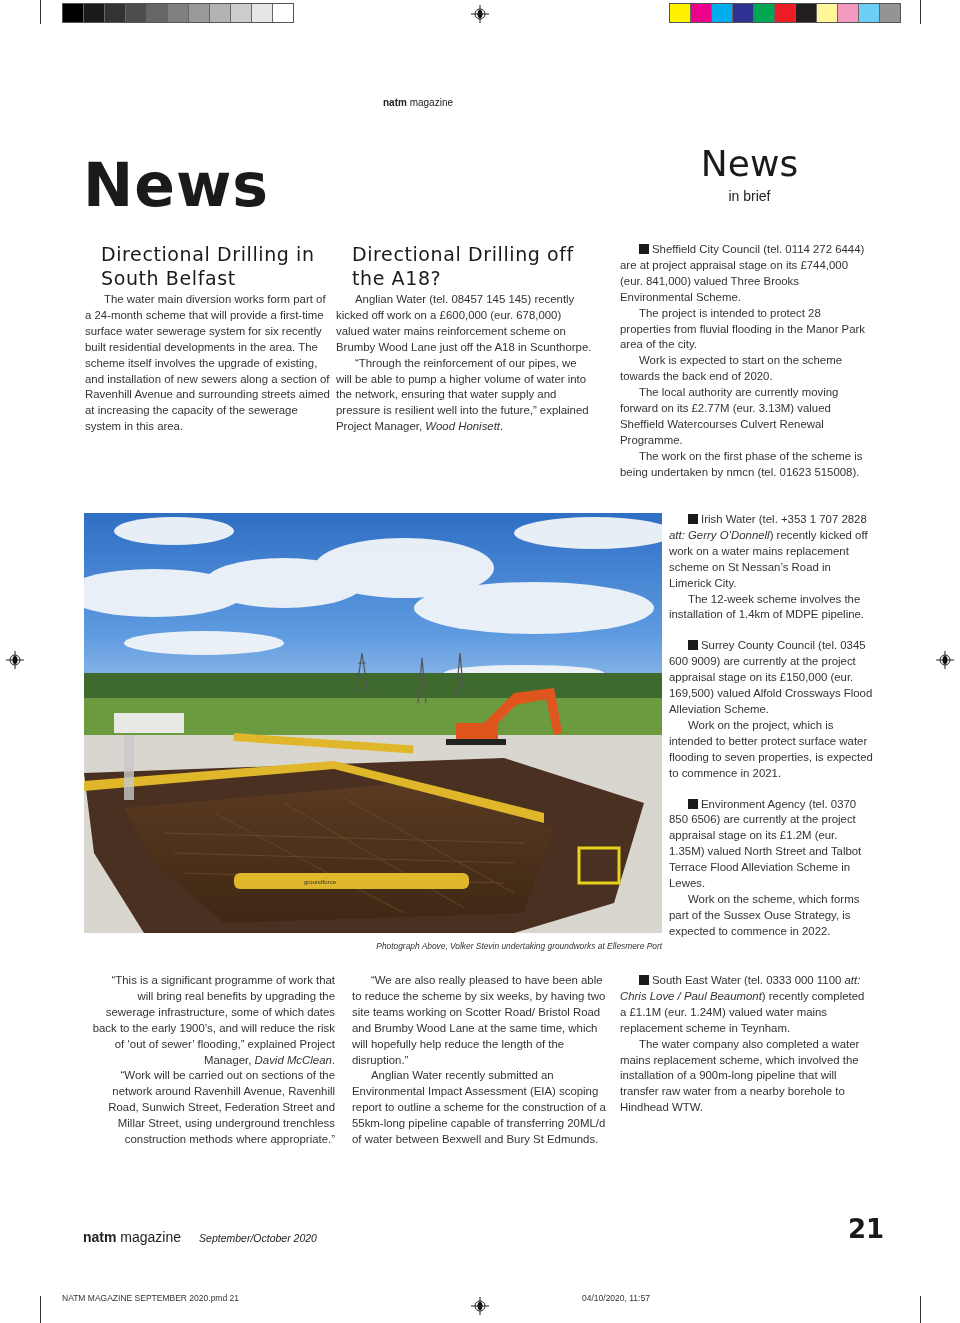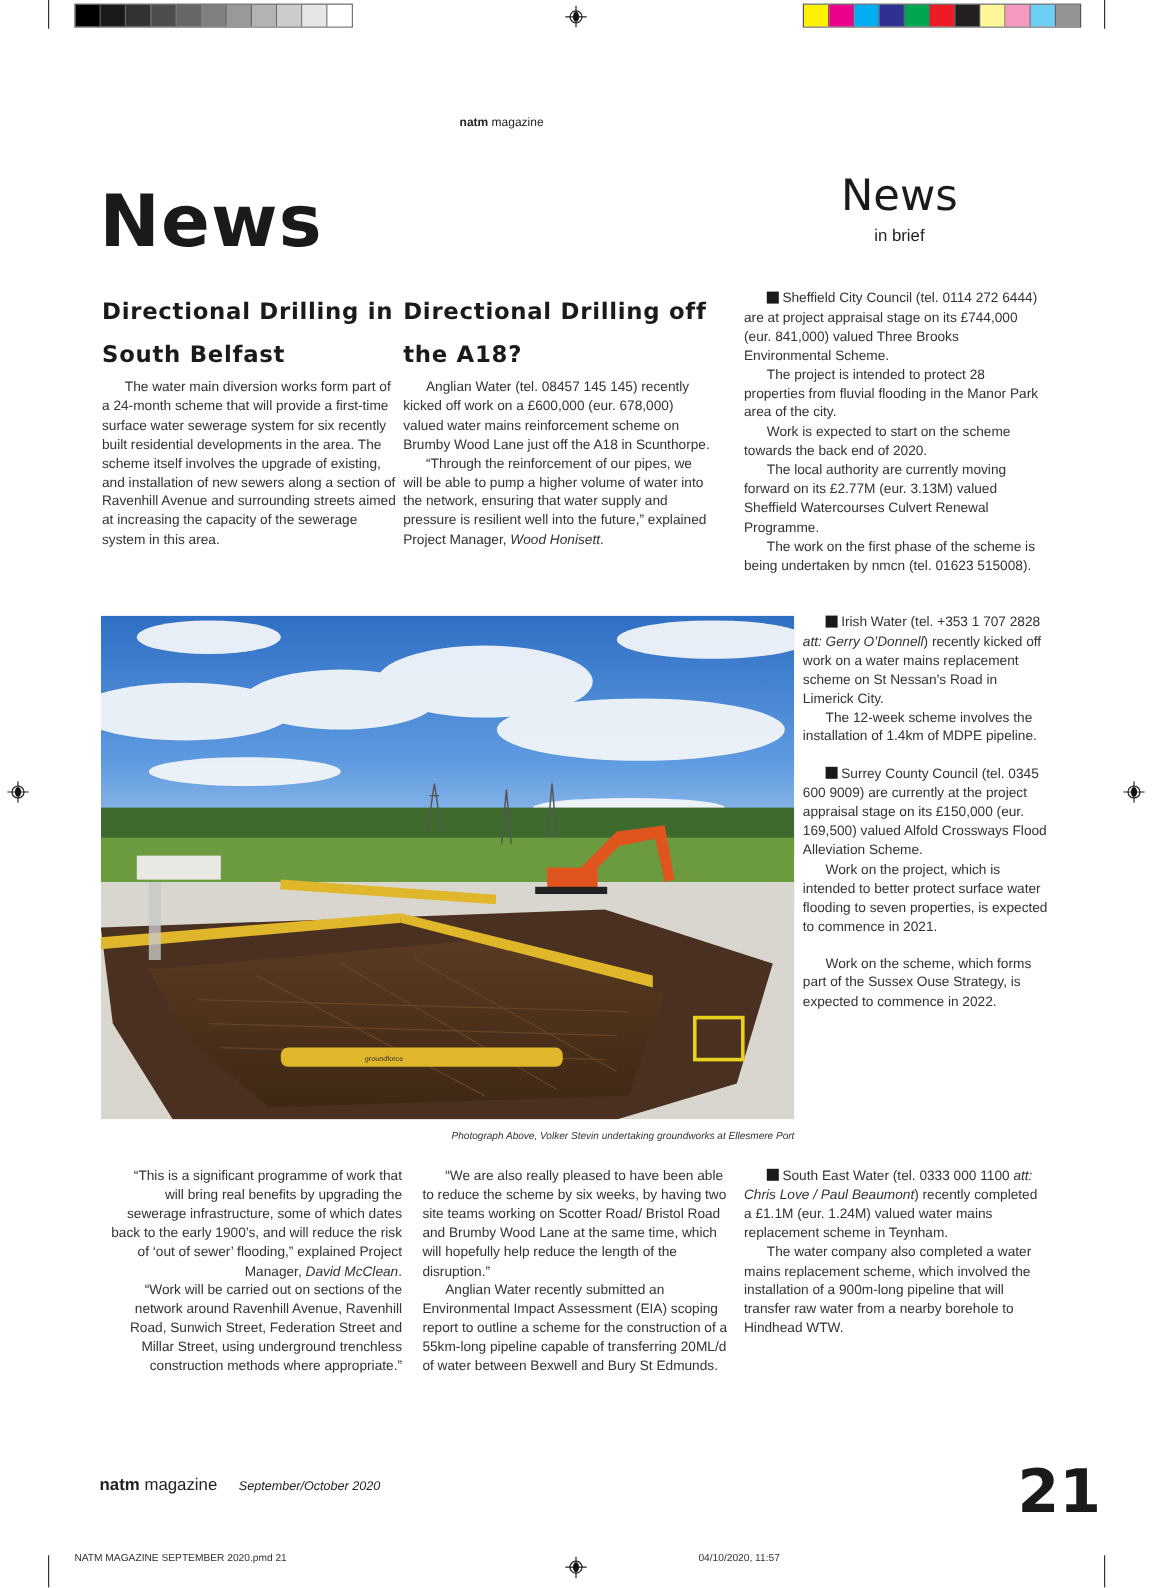--- a/index.html
+++ b/index.html
@@ -15,31 +15,31 @@
   .masthead { position:absolute; top:97px; left:0; width:836px; text-align:center; font-size:10px; color:#222; }
   .masthead b { font-weight:bold; }
 
   .news-big { position:absolute; top:150px; left:83px; font-size:60px; font-weight:bold; letter-spacing:1px; color:#1a1a1a; font-family:"DejaVu Sans", sans-serif; }
   .news-brief { position:absolute; top:143px; left:697px; width:105px; text-align:center; }
   .news-brief .t { font-size:36px; color:#1a1a1a; font-family:"DejaVu Sans", sans-serif; }
   .news-brief .s { font-size:14px; margin-top:4px; color:#222; }
 
   .col { position:absolute; font-size:11.4px; line-height:15.9px; color:#333; }
   .col p { margin:0; text-indent:19px; }
-  .col h2 { margin:0 0 2px 0; font-weight:bold; font-size:19px; line-height:36px; letter-spacing:0.6px; color:#1a1a1a; font-family:"DejaVu Sans", sans-serif; }
+  .col h2 { margin:0 0 2px 16px; font-weight:normal; font-size:19px; line-height:24px; letter-spacing:0.6px; color:#1a1a1a; font-family:"DejaVu Sans", sans-serif; }
   .bullet { display:inline-block; width:10px; height:10px; background:#1a1a1a; margin-right:3px; vertical-align:-1px; }
   .blk { margin-bottom:15px; }
   i { font-style:italic; }
 
   .photo { position:absolute; left:84px; top:513px; width:578px; height:420px; overflow:hidden; }
   .caption { position:absolute; top:941px; left:84px; width:578px; text-align:right; font-size:8.4px; font-style:italic; color:#333; }
 
   .footer-mag { position:absolute; top:1229px; left:83px; font-size:14px; color:#222; }
   .footer-mag .date { font-style:italic; font-size:10.5px; margin-left:18px; }
-  .pagenum { position:absolute; top:1214px; left:848px; font-size:50px; font-weight:bold; color:#1a1a1a; font-family:"DejaVu Sans", sans-serif; }
+  .pagenum { position:absolute; top:1214px; left:848px; font-size:26px; font-weight:bold; color:#1a1a1a; font-family:"DejaVu Sans", sans-serif; }
   .slug { position:absolute; top:1293px; font-size:8.5px; color:#333; }
 </style>
 </head>
 <body>
 
 <div class="bars" style="left:62px;" id="graybar">
     <div class="sw" style="background: rgb(0, 0, 0);"></div>
     <div class="sw" style="background: rgb(26, 26, 26);"></div>
     <div class="sw" style="background: rgb(51, 51, 51);"></div>
     <div class="sw" style="background: rgb(77, 77, 77);"></div>
@@ -126,20 +126,21 @@
 <div class="col" style="left:669px;top:512px;width:206px;">
   <div class="blk">
     <p><span class="bullet"></span><span>Irish Water (tel. +353 1 707 2828 </span><i>att: Gerry O’Donnell</i><span>) recently kicked off work on a water mains replacement scheme on St Nessan’s Road in Limerick City.</span></p>
     <p>The 12-week scheme involves the installation of 1.4km of MDPE pipeline.</p>
   </div>
   <div class="blk">
     <p><span class="bullet"></span><span>Surrey County Council (tel. 0345 600 9009) are currently at the project appraisal stage on its £150,000 (eur. 169,500) valued Alfold Crossways Flood Alleviation Scheme.</span></p>
     <p>Work on the project,  which is intended to better protect surface water flooding to seven properties, is expected to commence in 2021.</p>
   </div>
   <div class="blk">
+    <p><span class="bullet"></span><span>Environment Agency (tel. 0370 850 6506) are currently at the project appraisal stage on its £1.2M (eur. 1.35M) valued North Street and Talbot Terrace Flood Alleviation Scheme in Lewes.</span></p>
     <p>Work on the scheme, which forms part of the Sussex Ouse Strategy, is expected to commence in 2022.</p>
   </div>
 </div>
 
 <div class="photo">
   <svg width="578" height="420" viewBox="0 0 578 420" preserveAspectRatio="none">
     <defs>
       <linearGradient id="sky" x1="0" y1="0" x2="0" y2="1">
         <stop offset="0" stop-color="#2f6fc4"></stop>
           <stop offset="0.6" stop-color="#5d9ae0"></stop>

